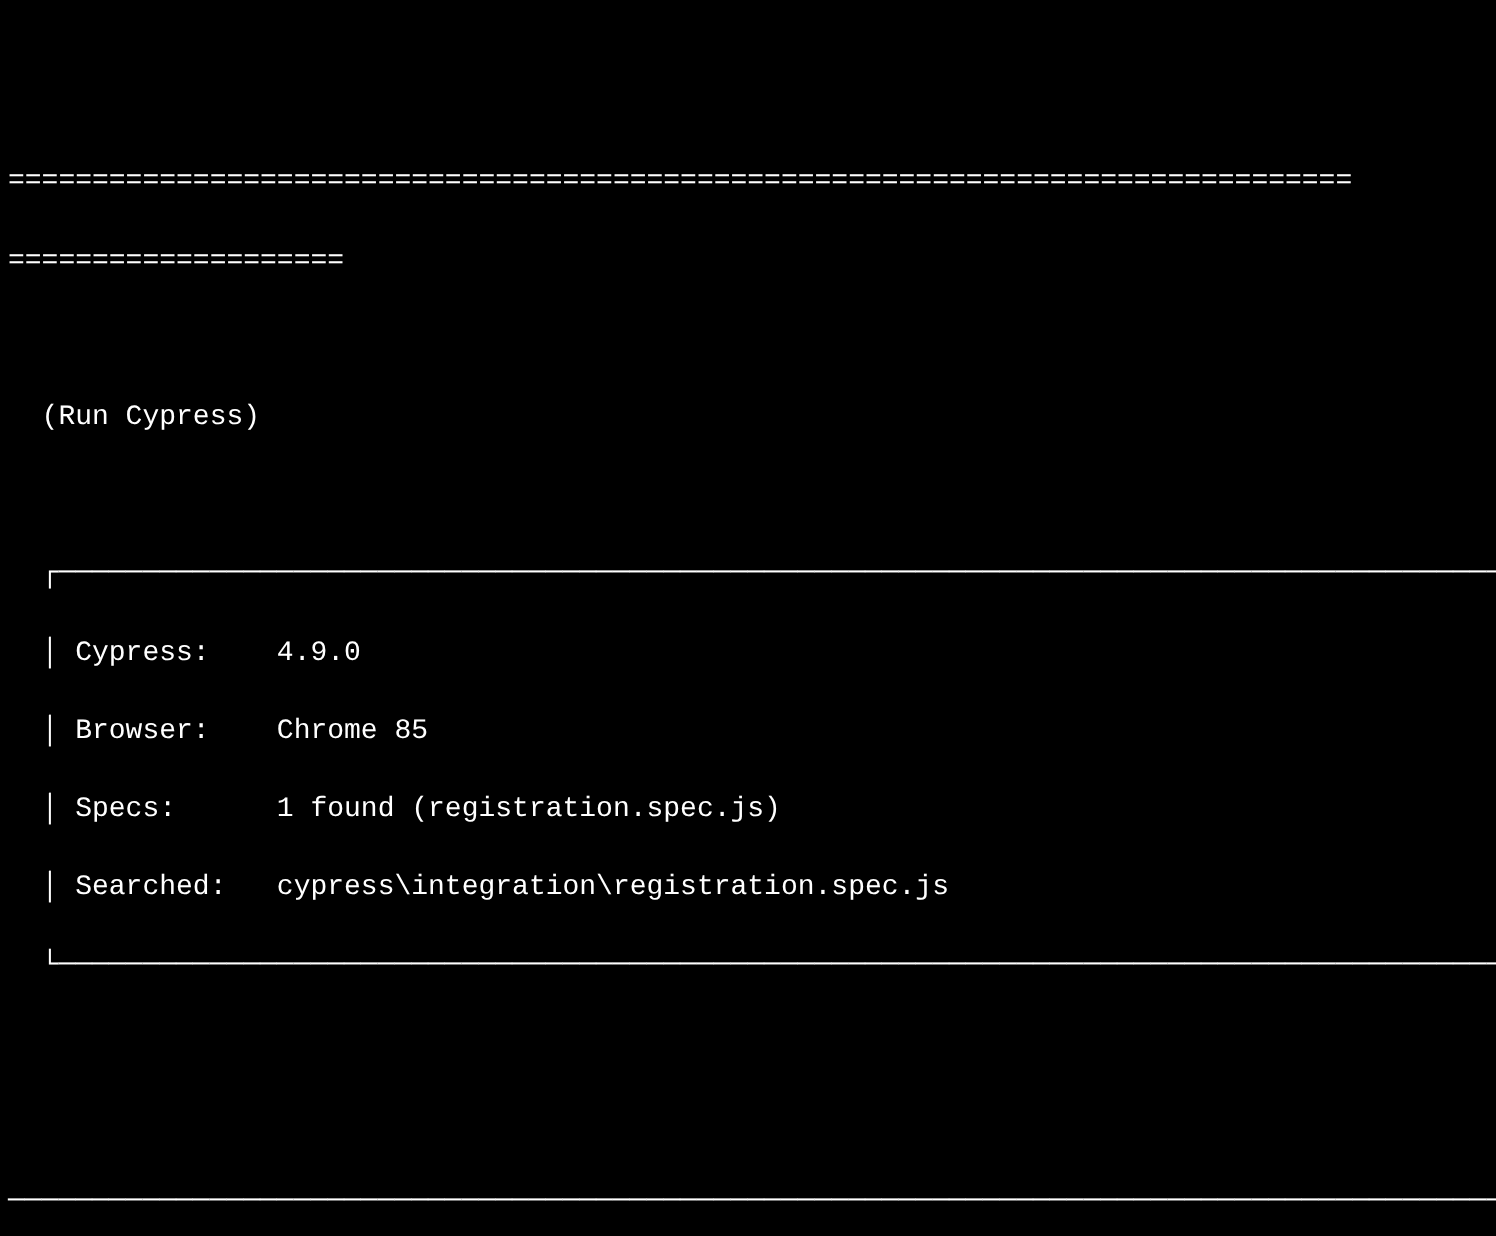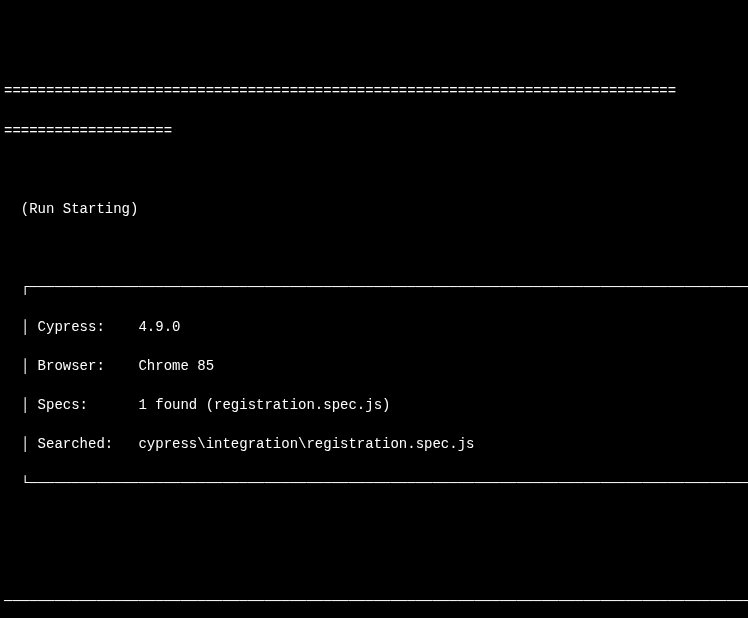--- a/index.html
+++ b/index.html
@@ -18,21 +18,21 @@
     .line { display: block; }
   </style>
 </head>
 <body>
 
 
 
 <span class="line">================================================================================</span>
 <span class="line">====================</span>
 <span class="line"> </span>
-<span class="line">  (Run Starting)</span>
+<span class="line">  (Run Cypress)</span>
 <span class="line"> </span>
 <span class="line">  ┌──────────────────────────────────────────────────────────────────────────────────────────────┐</span>
 <span class="line">  │ Cypress:    4.9.0                                                                              │</span>
 <span class="line">  │ Browser:    Chrome 85                                                                          │</span>
 <span class="line">  │ Specs:      1 found (registration.spec.js)                                                     │</span>
 <span class="line">  │ Searched:   cypress\integration\registration.spec.js                                           │</span>
 <span class="line">  └──────────────────────────────────────────────────────────────────────────────────────────────┘</span>
 <span class="line"> </span>
 <span class="line"> </span>
 <span class="line">────────────────────────────────────────────────────────────────────────────────────────────────────</span>

